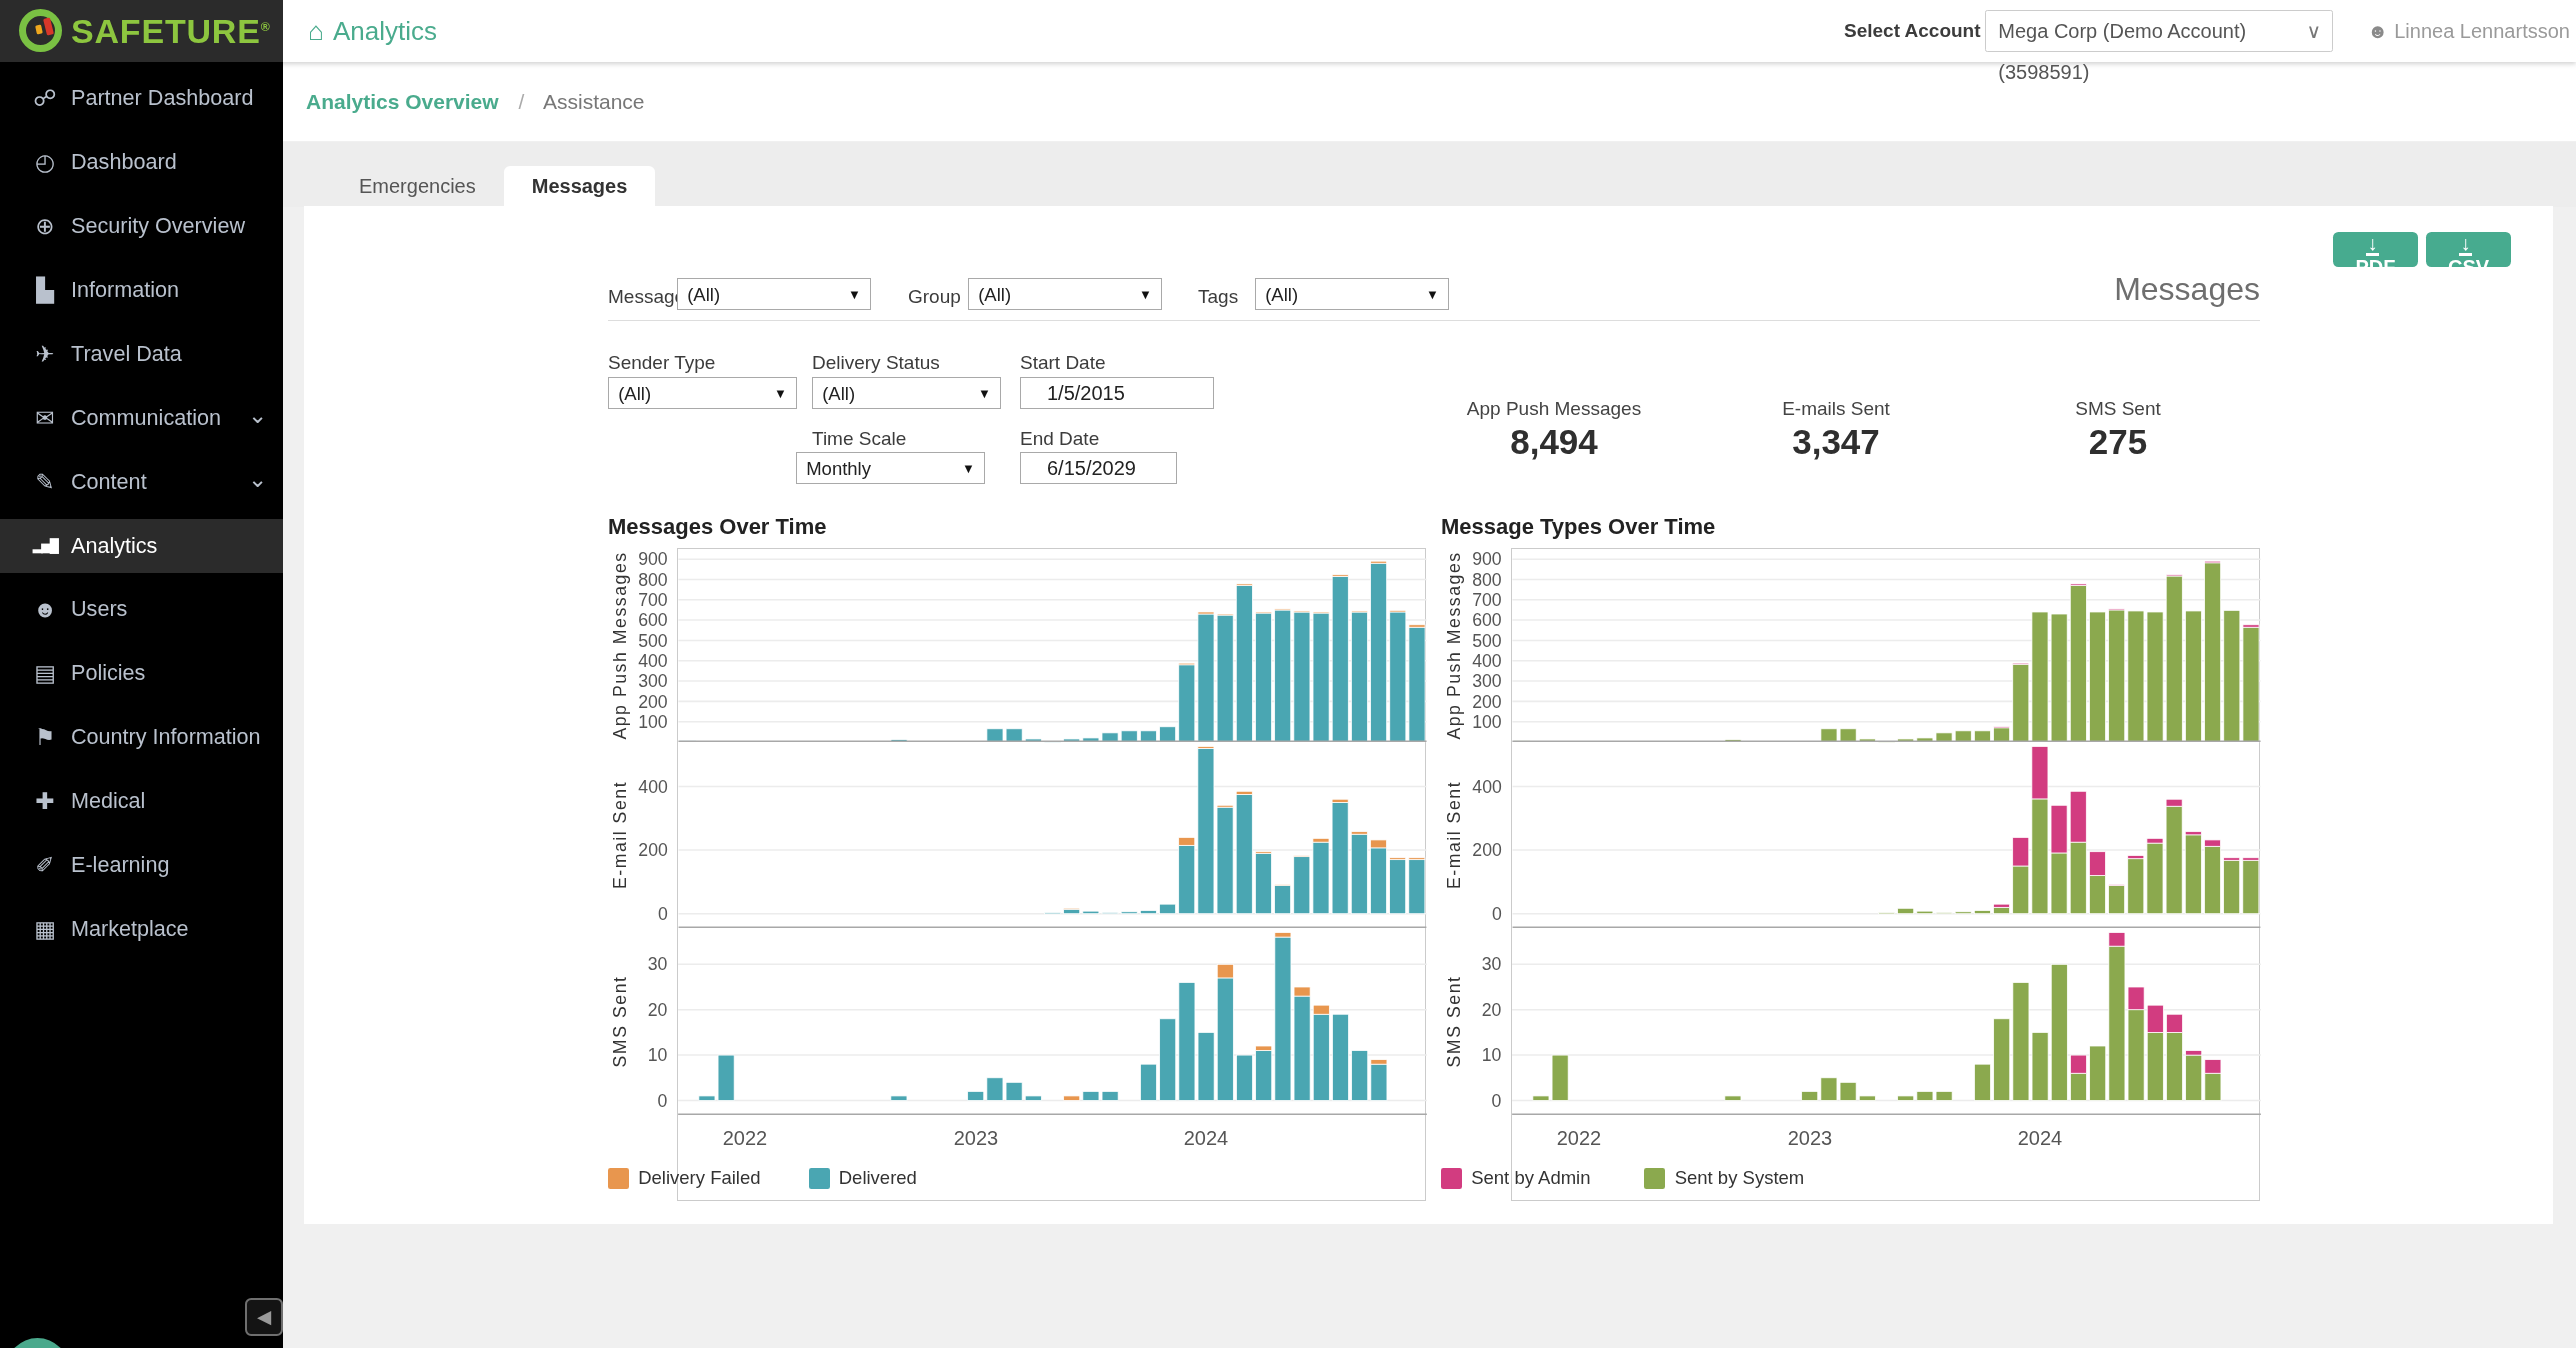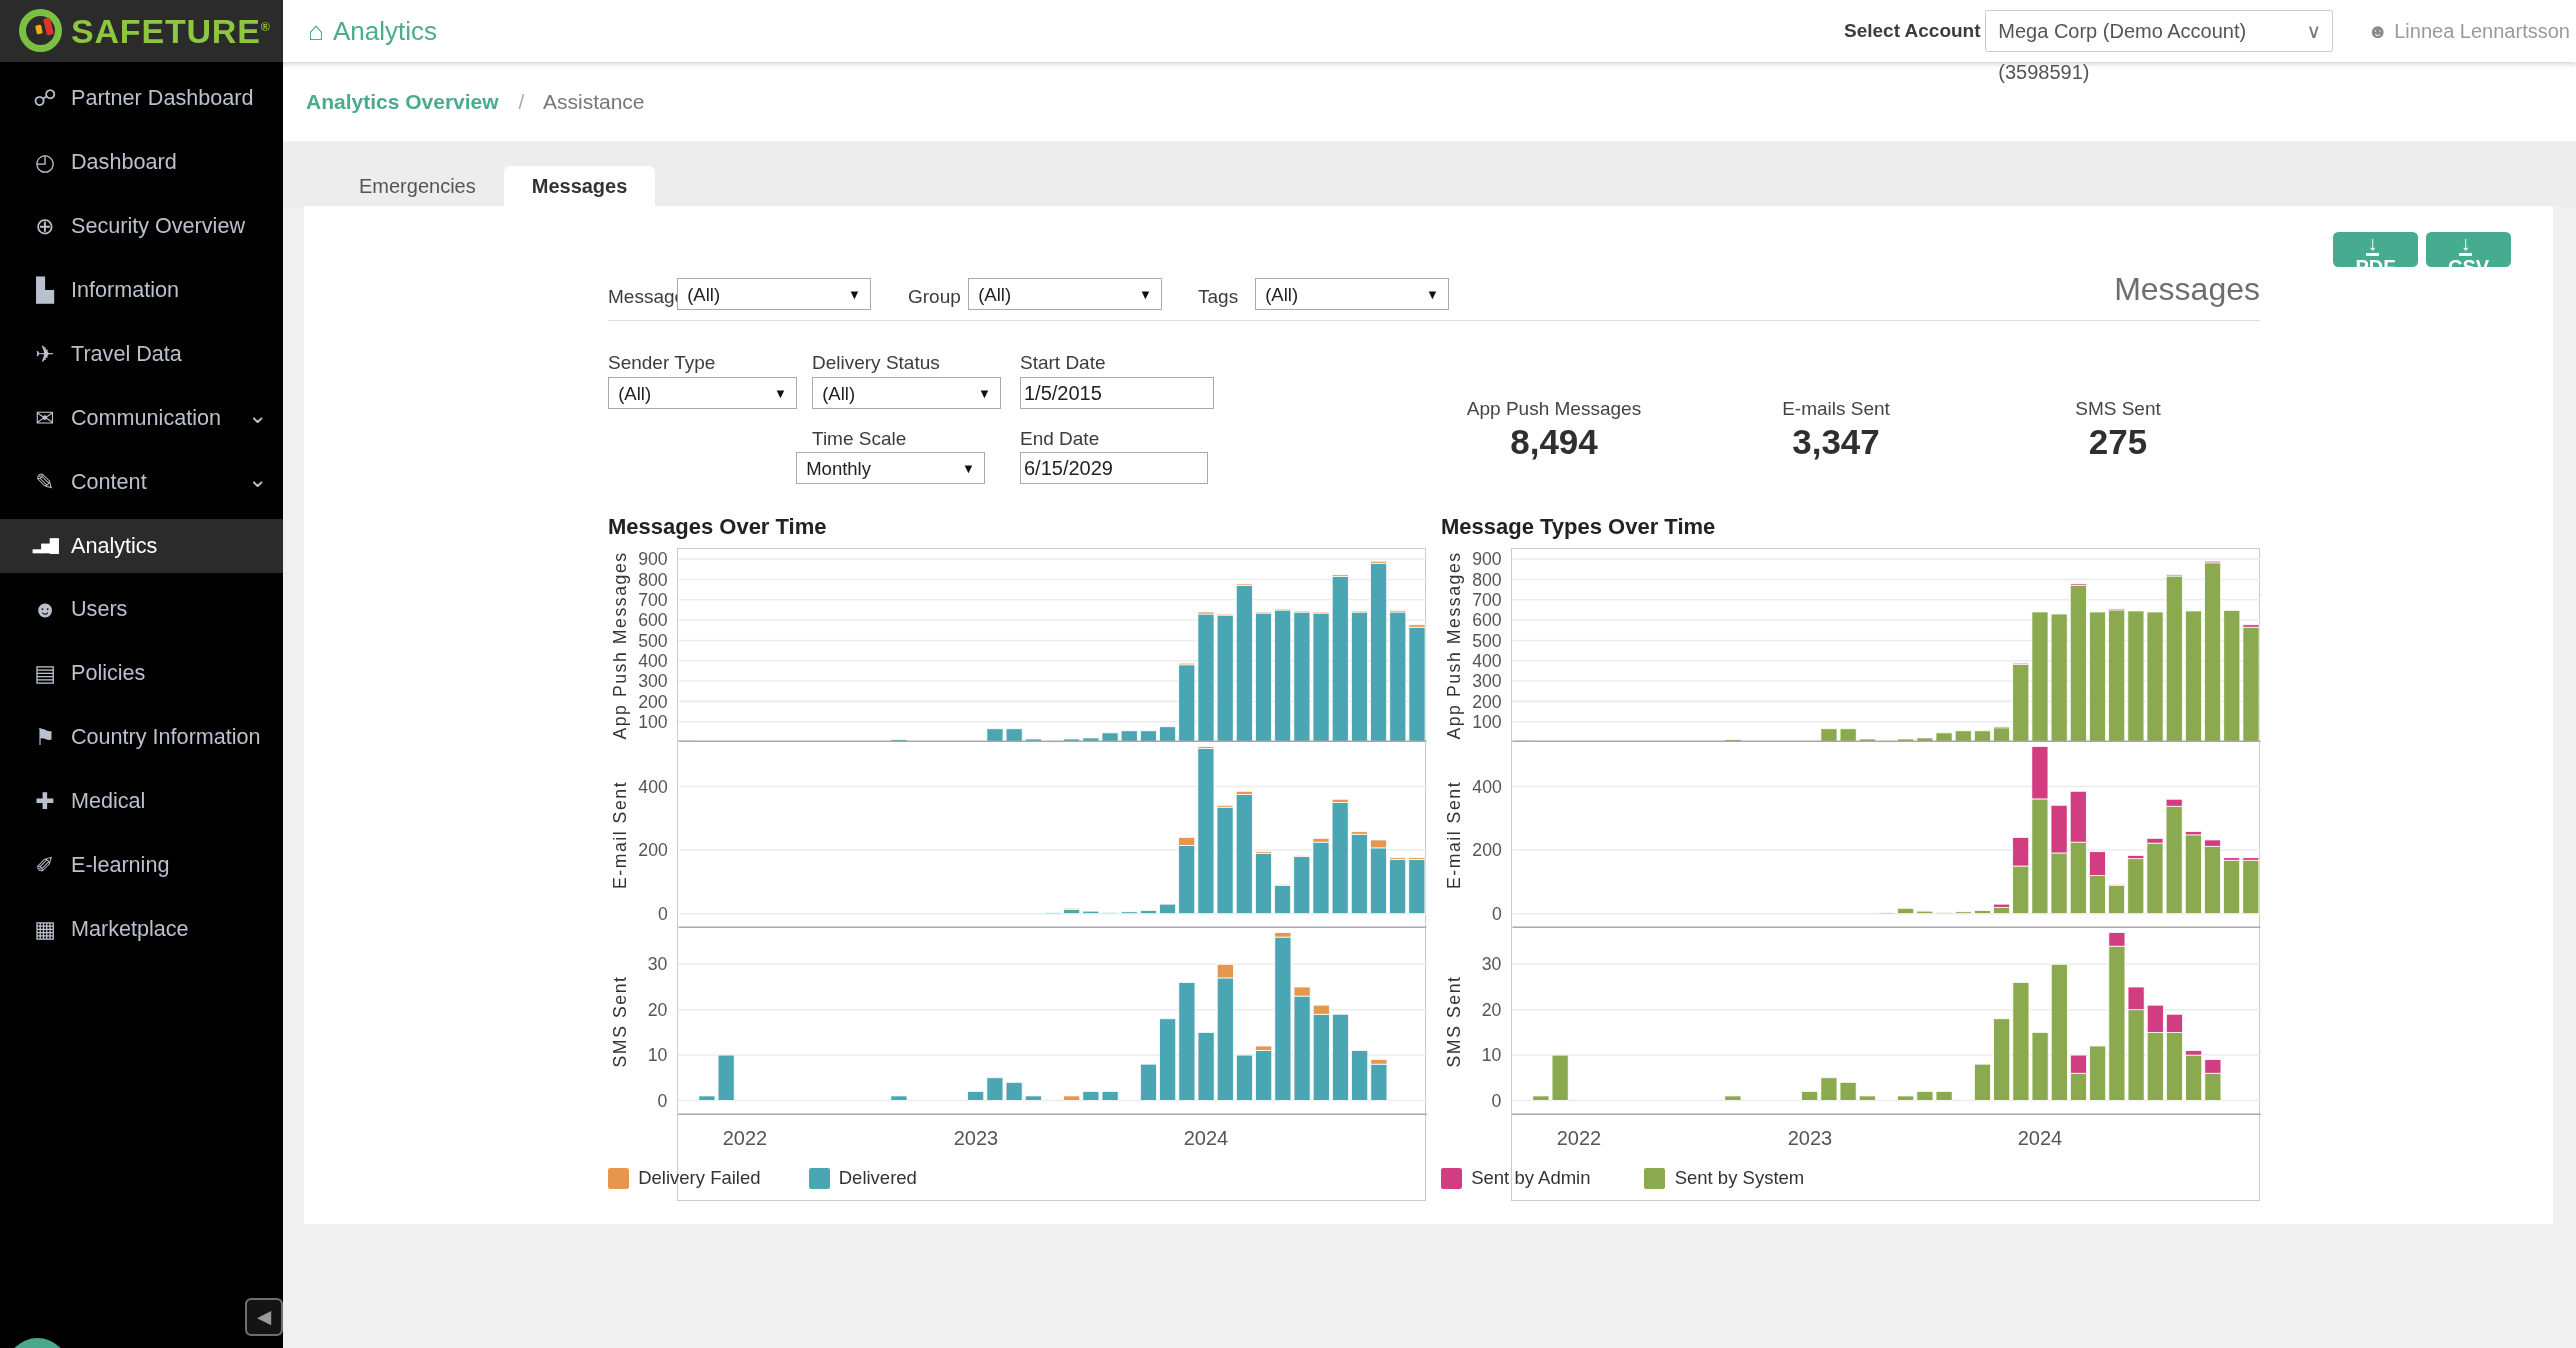--- a/index.html
+++ b/index.html
@@ -56,33 +56,33 @@
     font-size:20px; font-weight:bold; font-family:"Liberation Sans",sans-serif; cursor:pointer; padding:0 14px; }
   #btn-pdf { left:2029px; width:85px; }
   #btn-csv { left:2122px; width:85px; }
   .dl-icon { display:inline-block; border-bottom:3.1px solid #fff; padding:0 1.5px 0 1.5px; margin-right:6.2px; line-height:20px; }
 
   .flabel { position:absolute; font-size:19px; color:#3c3c3c; white-space:nowrap; }
   .fselect { position:absolute; height:32px; background:#fff; border:0.8px solid #a9a9a9; font-size:18.5px; color:#222;
     line-height:31px; padding:0 28px 0 9.2px; cursor:pointer; white-space:nowrap; overflow:hidden; }
   .fselect .scaret { position:absolute; right:9.2px; top:0; font-size:13px; color:#111; }
   .finput { position:absolute; height:32px; background:#fff; border:0.8px solid #a9a9a9; font-size:20px; color:#222;
-    line-height:31px; padding:0 3px; }
+    line-height:31px; padding:0 26px; }
 
   #f-account-label { left:304px; top:80px; } #f-account { left:373px; top:72px; width:194px; }
   #f-group-label { left:604px; top:80px; }   #f-group { left:664px; top:72px; width:194px; }
   #f-tags-label { left:894px; top:80px; }   #f-tags { left:951px; top:72px; width:194px; }
   #section-heading { position:absolute; left:1648px; top:65px; width:308px; text-align:right; font-size:32px; color:#6e6e6e; }
   #filter-divider { position:absolute; left:304px; top:114px; width:1652px; height:0; border-top:1.5px solid #ddd; }
 
   #f-sender-label { left:304px; top:146px; }   #f-sender { left:304px; top:171px; width:189px; }
   #f-status-label { left:508px; top:146px; }   #f-status { left:508px; top:171px; width:189px; }
   #f-start-label { left:716px; top:146px; }    #f-start { left:716px; top:171px; width:194px; }
   #f-scale-label { left:508px; top:222px; }    #f-scale { left:492px; top:246px; width:189px; }
-  #f-end-label { left:716px; top:222px; }      #f-end { left:716px; top:246px; width:188px; }
+  #f-end-label { left:716px; top:222px; }      #f-end { left:716px; top:246px; width:157px; }
 
   #stats-row { position:absolute; left:1109px; top:192px; width:847px; height:77px; display:flex; }
   .stat { width:282px; text-align:center; }
   .stat .slabel { font-size:19px; color:#444; }
   .stat .svalue { font-size:35px; font-weight:bold; color:#2f2f2f; margin-top:1.5px; }
 
   .chart-title { position:absolute; top:308px; font-size:22px; font-weight:bold; color:#222; }
   #chart-title-0 { left:304px; } #chart-title-1 { left:1137px; }
 
   .chart-box { position:absolute; top:342px; width:749px; height:653px; border:0.8px solid #cbcbcb; background:#fff; }

